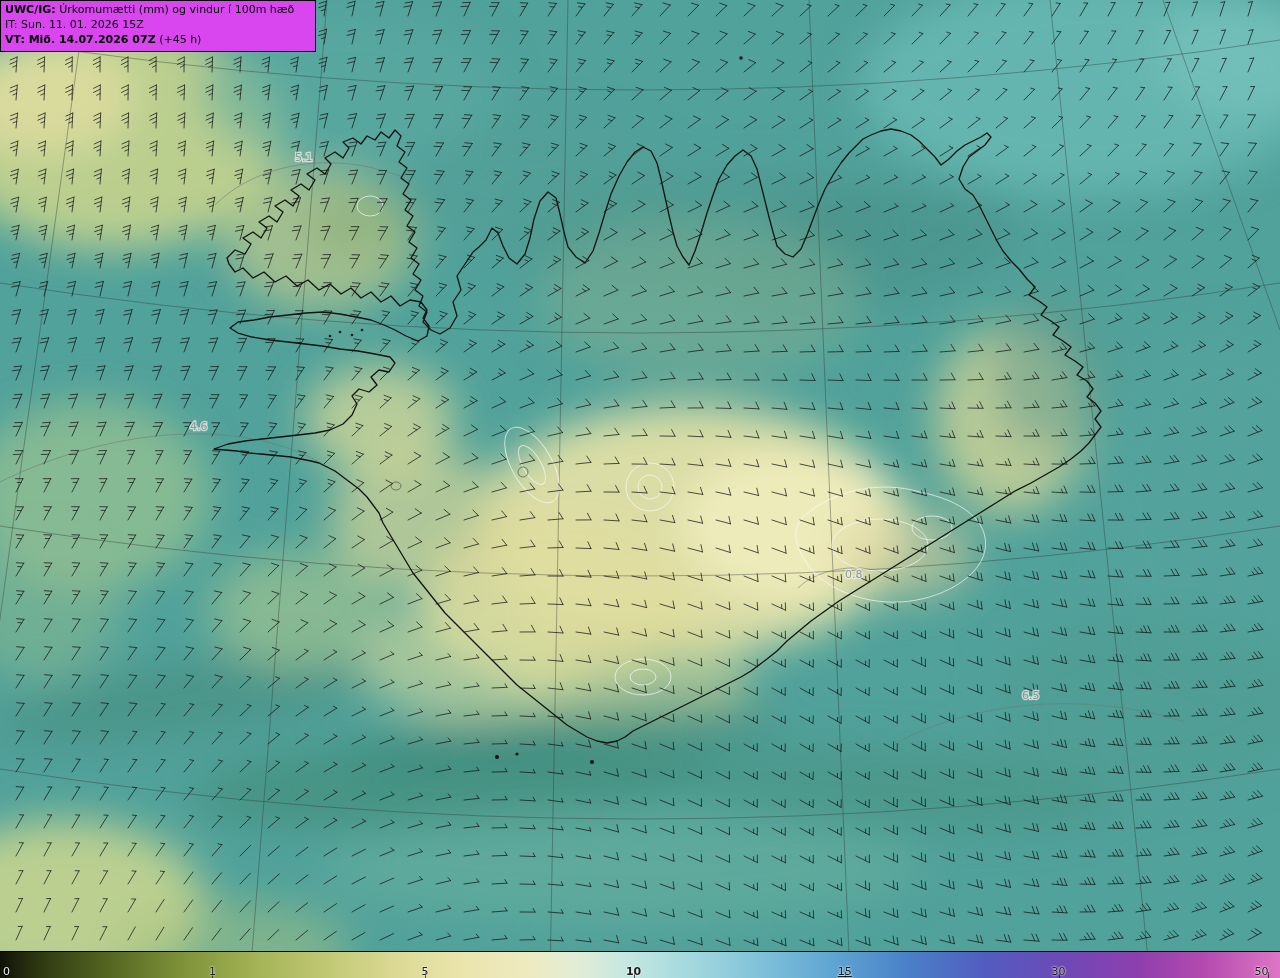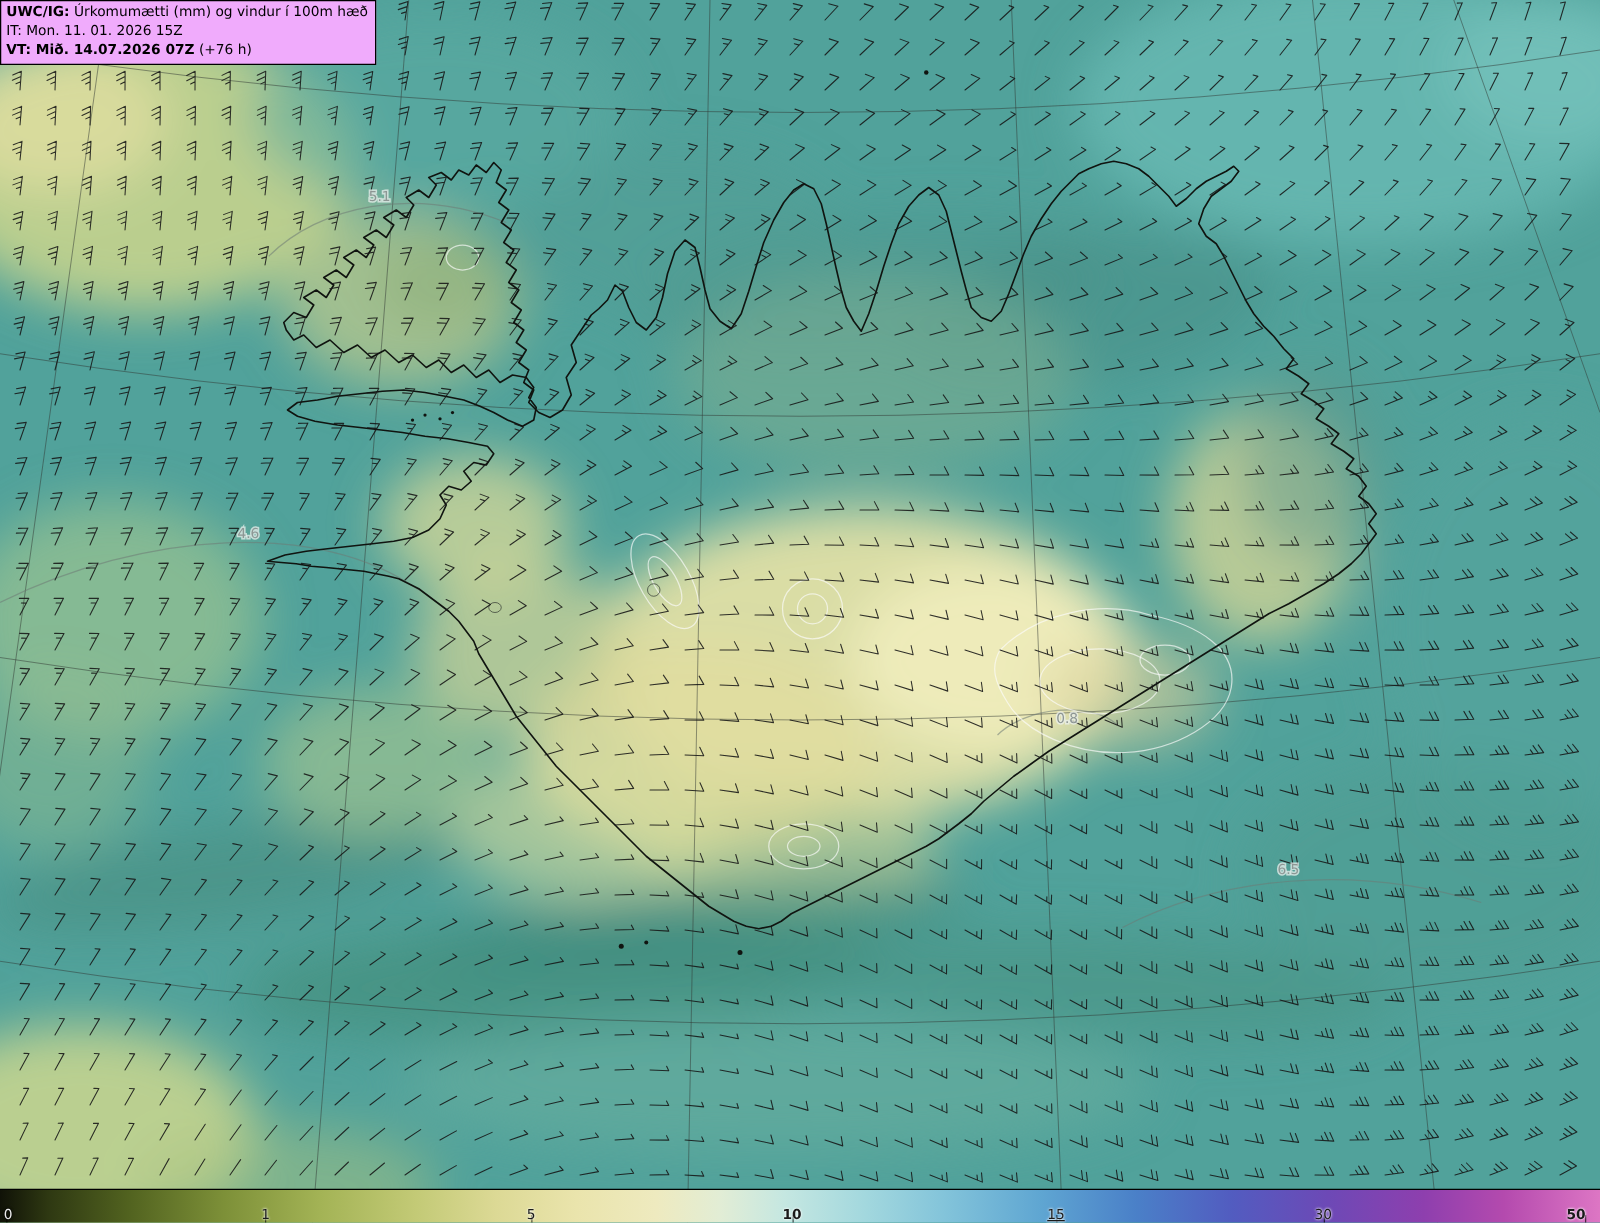--- a/index.html
+++ b/index.html
@@ -5,22 +5,22 @@
   html,body{margin:0;padding:0;background:#222;}
   .stage{
     position:relative;width:1280px;height:978px;overflow:hidden;
     font-family:"DejaVu Sans","Liberation Sans",sans-serif;
     background:#51a29b;
   }
   .stage svg.mapcanvas{position:absolute;left:0;top:0;}
   
   .titlebox{
     position:absolute;top:0;left:0;z-index:6;
-    background:#f0abfc;border:1px solid #000;
-    padding:2px 6px 3px 4px;font-size:11px;line-height:1.35;color:#000;
+    background:#d946ef;border:1px solid #000;
+    padding:2px 21px 3px 4px;font-size:11px;line-height:1.35;color:#000;
     white-space:nowrap;
   }
   .titlebox .b{font-weight:bold;}
   
   .colorbar{
     position:absolute;left:0;bottom:0;width:1280px;height:26px;z-index:5;
     border-top:1px solid #000;
   }
   .cb-strip{position:absolute;inset:0;}
   .cb-tickmark{position:absolute;bottom:0;width:1px;height:6px;background:rgba(0,0,0,.65);}
@@ -169,39 +169,39 @@
         <text x="190" y="430" class="clabel">4.6</text>
         <text x="845" y="578" class="clabel">0.8</text>
         <text x="1022" y="699" class="clabel">6.5</text>
       </g>
   </svg>
 
   <div class="titlebox">
     <div>
       <span class="b">UWC/IG:</span><span> Úrkomumætti (mm) og vindur í 100m hæð</span>
     </div>
-    <div>IT: Mon. 11. 01. 2026 15Z</div>
+    <div>IT: Sun. 11. 01. 2026 15Z</div>
     <div>
-      <span class="b">VT: Mið. 14.07.2026 07Z</span><span> (+76 h)</span>
+      <span class="b">VT: Mið. 14.07.2026 07Z</span><span> (+45 h)</span>
     </div>
   </div>
 
   <div class="colorbar">
     <div class="cb-strip" id="cb-strip" style="background: linear-gradient(to right, rgb(16, 18, 7) 0%, rgb(46, 56, 18) 3%, rgb(81, 98, 31) 8%, rgb(125, 144, 56) 14%, rgb(163, 179, 85) 20%, rgb(195, 202, 118) 26%, rgb(220, 217, 149) 31%, rgb(234, 228, 172) 36%, rgb(238, 234, 191) 41%, rgb(226, 237, 213) 45%, rgb(197, 231, 225) 49%, rgb(163, 216, 222) 54%, rgb(131, 196, 218) 59%, rgb(95, 166, 210) 65%, rgb(74, 128, 200) 71%, rgb(82, 92, 192) 77%, rgb(109, 73, 182) 83%, rgb(142, 63, 174) 89%, rgb(180, 74, 174) 94%, rgb(221, 118, 196) 100%);"></div>
     <div id="cb-ticks">
         <div class="cb-tickmark" style="left: 0.4%;"></div>
         <div class="cb-label dark0" style="color: rgb(236, 236, 236); left: 3px;">0</div>
         <div class="cb-tickmark" style="left: 16.6%;"></div>
         <div class="cb-label" style="color: rgb(26, 26, 26); left: 16.6%; transform: translateX(-50%);">1</div>
         <div class="cb-tickmark" style="left: 33.2%;"></div>
         <div class="cb-label" style="color: rgb(26, 26, 26); left: 33.2%; transform: translateX(-50%);">5</div>
         <div class="cb-tickmark" style="left: 49.5%;"></div>
         <div class="cb-label" style="color: rgb(26, 26, 26); left: 49.5%; transform: translateX(-50%); font-weight: bold;">10</div>
         <div class="cb-tickmark" style="left: 66%;"></div>
         <div class="cb-label" style="color: rgb(26, 26, 26); left: 66%; transform: translateX(-50%); text-decoration: underline;">15</div>
         <div class="cb-tickmark" style="left: 82.7%;"></div>
         <div class="cb-label" style="color: rgb(26, 26, 26); left: 82.7%; transform: translateX(-50%);">30</div>
         <div class="cb-tickmark" style="left: 99.1%;"></div>
-        <div class="cb-label" style="color: rgb(26, 26, 26); left: 99.1%; transform: translateX(-100%); font-weight: bold;">50</div>
+        <div class="cb-label" style="color: rgb(26, 26, 26); left: 99.1%; transform: translateX(-100%);">50</div>
       </div>
   </div>
 
 </div>
 
 </body></html>

